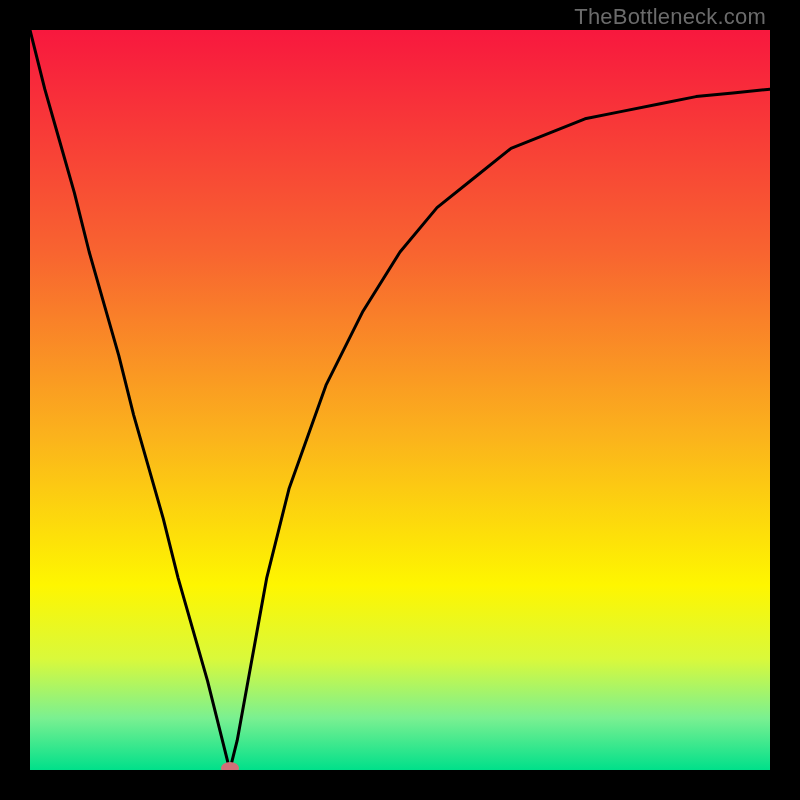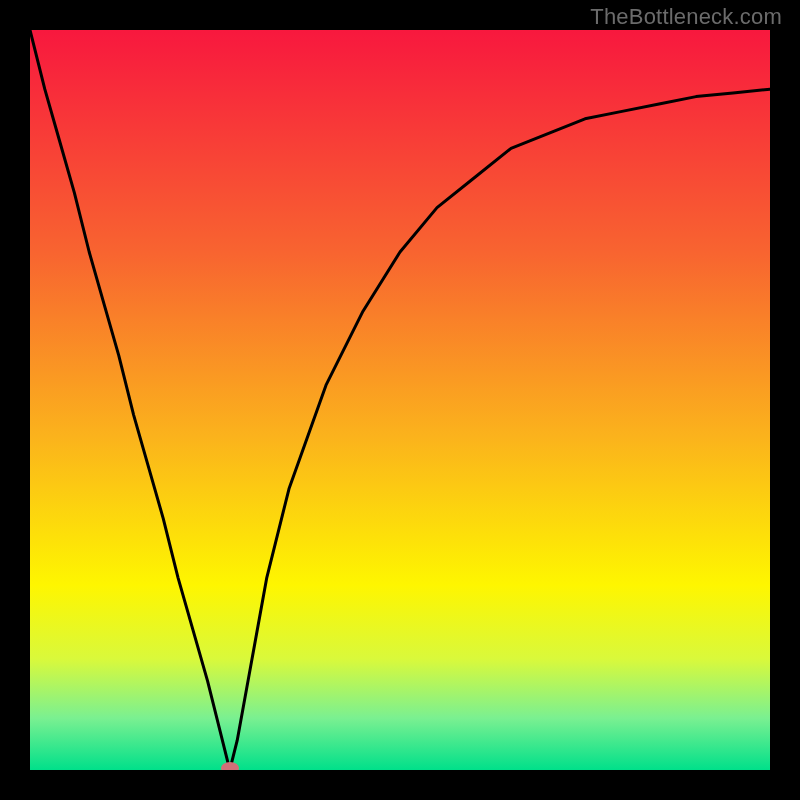--- a/index.html
+++ b/index.html
@@ -18,21 +18,21 @@
     height: 740px;
     overflow: hidden;
   }
   .gradient {
     position: absolute;
     left: 0; top: 0; right: 0; bottom: 0;
   }
   .watermark {
     position: absolute;
     top: 4px;
-    right: 18px;
+    right: 34px;
     font-family: Arial, Helvetica, sans-serif;
     font-size: 22px;
     color: #6b6b6b;
     letter-spacing: 0.2px;
   }
   svg.curve {
     position: absolute;
     left: 0; top: 0;
   }
   .dot {

